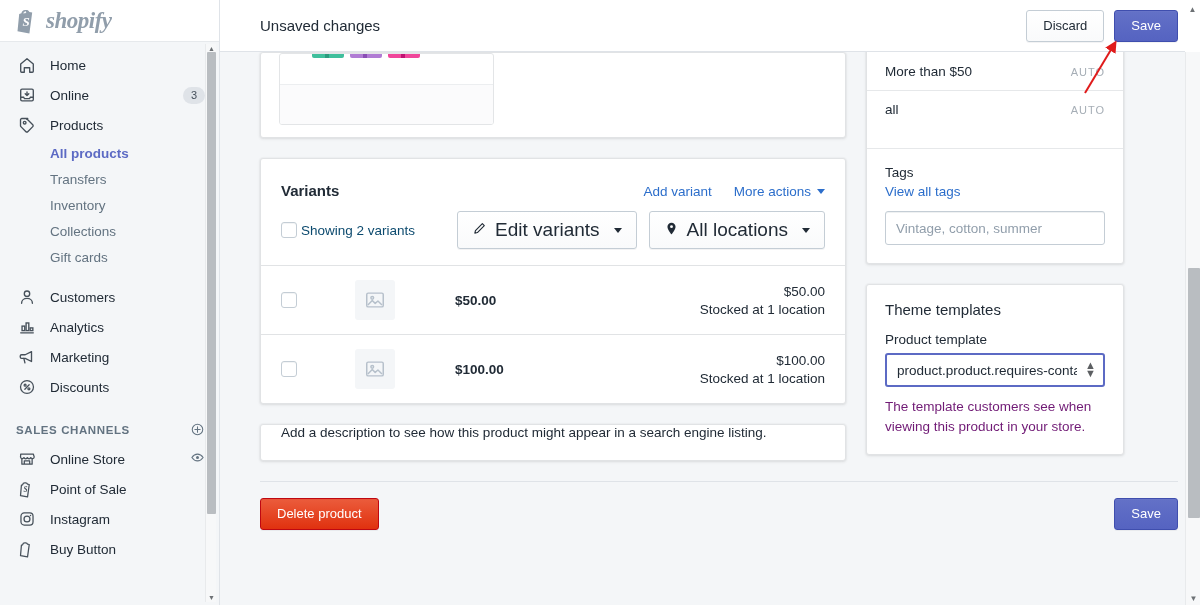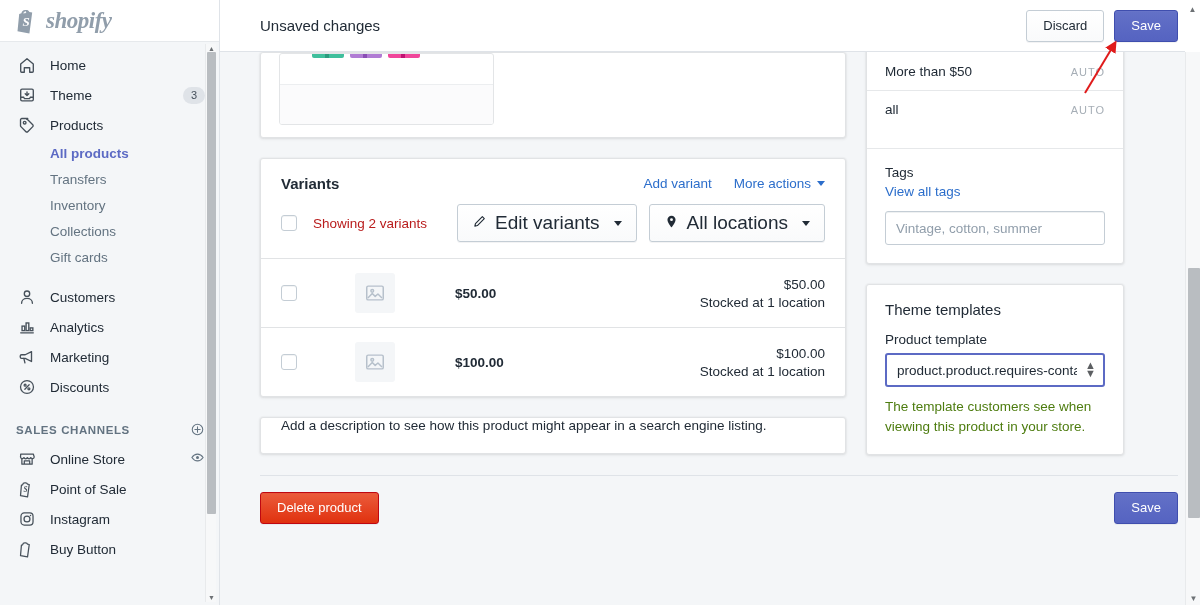--- a/index.html
+++ b/index.html
@@ -122,37 +122,37 @@
   .thumb-strip .gifts { position: absolute; top: -22px; left: 32px; display:flex; gap: 6px; }
   .gift { width: 32px; height: 26px; position: relative; border-radius: 2px; }
   .gift .band { position: absolute; top: 0; bottom: 0; width: 4px; left: 13px; }
   .gift.teal { background: #3fbf9c; } .gift.teal .band { background:#2b9b7e; }
   .gift.purple { background:#b07cd4; } .gift.purple .band { background:#8a4fb5; }
   .gift.pink { background:#f0469a; }
   .gift.pink .band { background:#c01372; }
   .thumb-inner-box { position:absolute; left:0; right:0; bottom:0; height: 40px; background:#fbfbfc; border-top:1px solid #eceef0;}
 
   
-  .variants-head { display:flex; align-items:center; padding: 16px 20px 12px; }
+  .variants-head { display:flex; align-items:flex-end; padding: 16px 20px 12px; margin-top: 7px; }
   .variants-head .card-title { flex: 1; }
   .link { color: #2c6ecb; font-size: 13.5px; cursor: pointer; text-decoration: none; }
   .link + .link { margin-left: 22px; }
   .caret { display:inline-block; margin-left:6px; border-left:4px solid transparent;
     border-right:4px solid transparent; border-top:5px solid currentColor; vertical-align: 2px;}
 
   .variants-toolbar {
     display: flex; align-items: center; padding: 0 20px 16px;
     border-bottom: 1px solid #e1e3e5;
   }
   .chk {
     width: 16px; height: 16px; border: 1px solid #c4cdd5; border-radius: 3px;
     background: #fff; flex: 0 0 16px; cursor: pointer;
     box-shadow: inset 0 1px 0 rgba(99,115,129,.08);
   }
-  .showing { font-size: 13.5px; color: #b91c1c; margin-left: 16px; flex: 1; }
+  .showing { font-size: 13.5px; color: #0c4a6e; margin-left: 4px; flex: 1; }
   .sel-btn {
     display: inline-flex; align-items: center; gap: 8px;
     font-size: 19px; color: #212b36;
     background: linear-gradient(180deg,#ffffff,#f9fafb);
     border: 1px solid #c4cdd5; border-radius: 3px;
     padding: 7px 14px; cursor: pointer;
     box-shadow: 0 1px 0 rgba(22,29,37,.05);
   }
   .sel-btn + .sel-btn { margin-left: 12px; }
 
@@ -200,21 +200,21 @@
   .tt-label { font-size: 13.5px; color:#212b36; margin-top: 14px; }
   .tt-select-wrap { position: relative; margin-top: 6px; }
   .tt-select {
     width: 100%; height: 34px; appearance: none; -webkit-appearance:none;
     border: 2px solid #5c6ac4; border-radius: 3px; background: #fff;
     font-family: "Liberation Sans", sans-serif; font-size: 13.5px; color: #212b36;
     padding: 0 26px 0 10px; cursor: pointer;
   }
   .tt-stepper { position:absolute; right: 9px; top: 8px; pointer-events:none;
      font-size: 11px; line-height: 8px; color:#5c5f62; text-align:center; }
-  .tt-help { font-size: 13.5px; color: #4d7c0f; margin-top: 10px; line-height: 1.45; }
+  .tt-help { font-size: 13.5px; color: #701a75; margin-top: 10px; line-height: 1.45; }
 
   
   .footer-sep { border-top: 1px solid #dfe3e8; margin: 0 22px 0 40px; }
   .footer { display:flex; align-items:center; padding: 16px 22px 0 40px; }
   .footer .spacer { flex: 1; }
 
   
   .main-scrollbar {
     position:absolute; right: 0; top: 52px; width: 15px; bottom: 0;
     background: #f7f8f9; border-left: 1px solid #e8eaec; z-index: 6;
@@ -261,21 +261,21 @@
       </div>
 
       <div class="nav-item">
         <span class="ico">
           <svg width="18" height="18" viewBox="0 0 20 20" fill="none" stroke="#46505a" stroke-width="1.5">
             <rect x="3" y="3.5" width="14" height="13" rx="1.5"></rect>
             <path d="M10 6.5v4m0 0l-2-2m2 2l2-2" stroke-linecap="round" stroke-linejoin="round"></path>
             <path d="M3 12.5h3.2l1 1.6h5.6l1-1.6H17"></path>
           </svg>
         </span>
-        <span class="label">Theme</span>
+        <span class="label">Online</span>
         <span class="badge">3</span>
       </div>
 
       <div class="nav-item">
         <span class="ico">
           <svg width="18" height="18" viewBox="0 0 20 20" fill="none" stroke="#46505a" stroke-width="1.5">
             <path d="M10.8 2.8H4.2a1.4 1.4 0 00-1.4 1.4v6.6c0 .37.15.73.41 1l5.6 5.6a1.4 1.4 0 002 0l5.6-5.6a1.4 1.4 0 000-2l-5.6-5.6a1.4 1.4 0 00-1-.41z" stroke-linejoin="round"></path>
             <circle cx="7.4" cy="7.4" r="1.5"></circle>
           </svg>
         </span>

